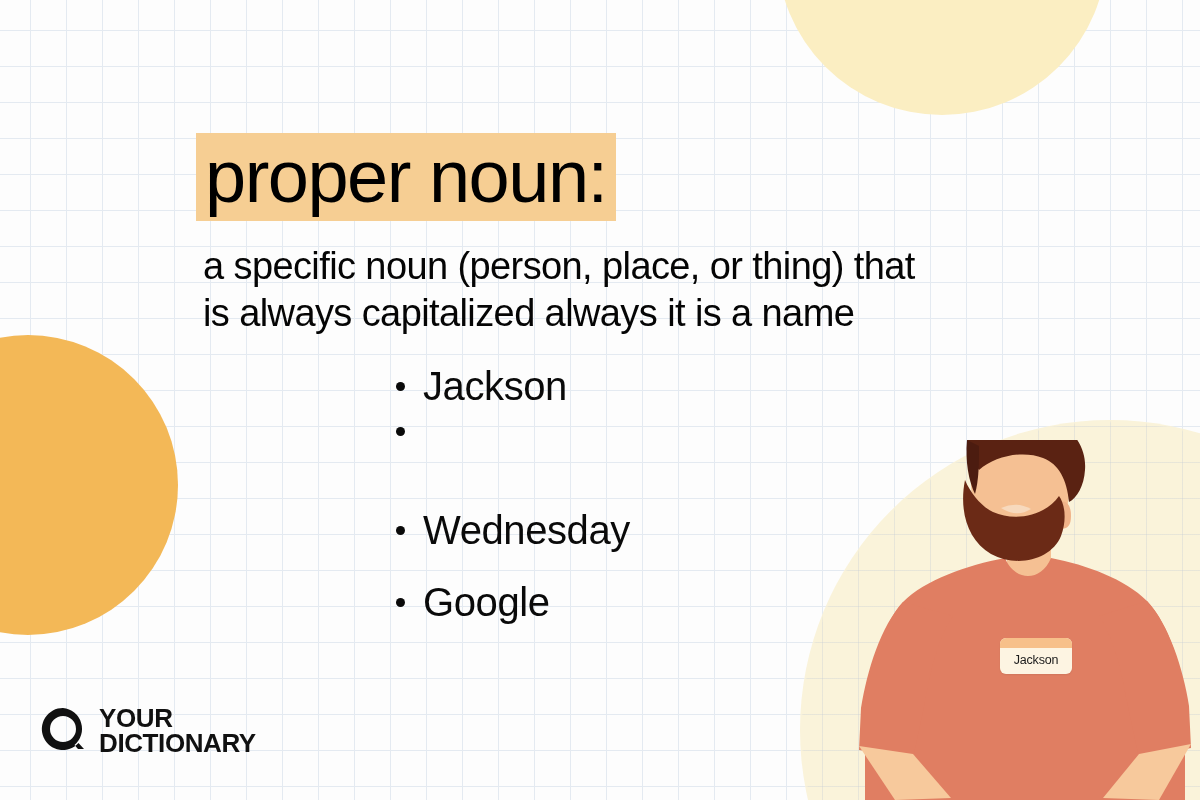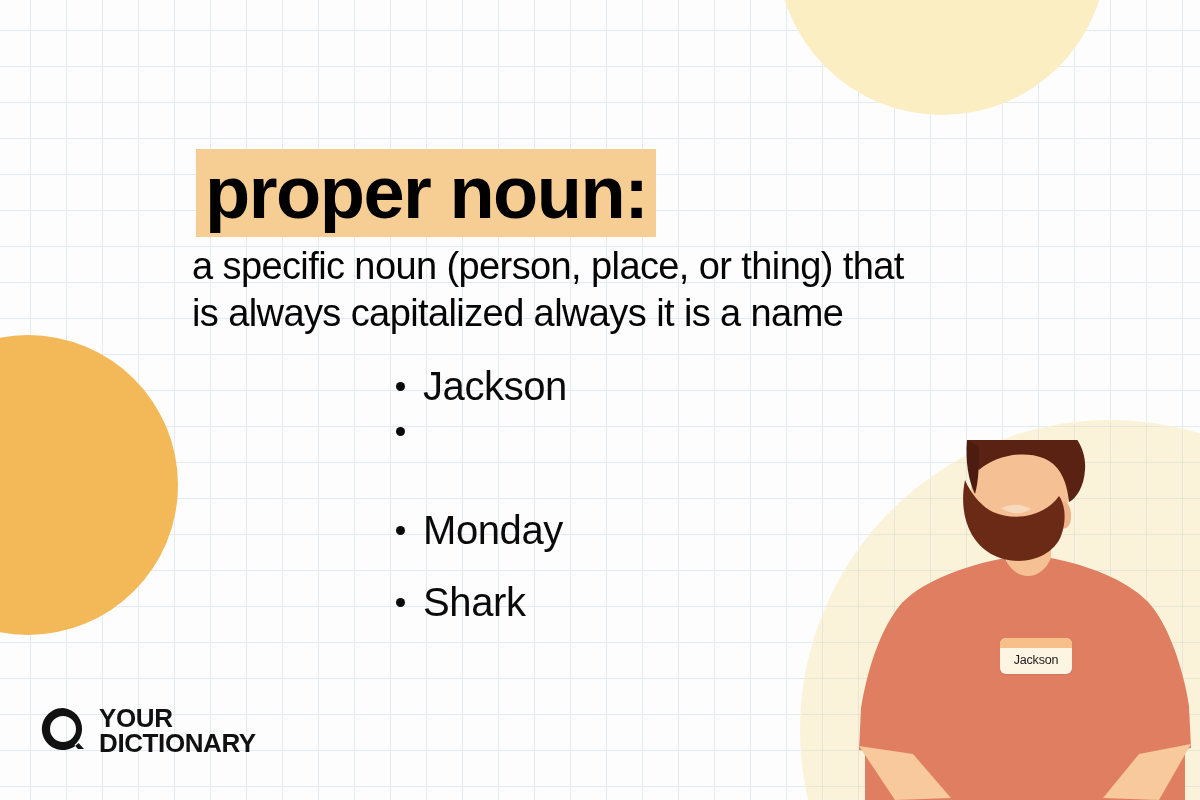--- a/index.html
+++ b/index.html
@@ -51,29 +51,28 @@
     mask-image:radial-gradient(circle 310px at 1110px 730px, #000 99%, transparent 100%);
   }
   
   .content{position:absolute;z-index:6;left:0;top:0;width:1200px;height:800px;}
   .title-wrap{position:absolute;left:196px;top:133px;}
   .title{
     display:inline-block;
     background:#f6ce93;
     font-size:74px;
     line-height:88px;
-    font-weight:700;
+    font-weight:400;
     letter-spacing:-1.5px;
     color:#000;
     padding:0 9px;
     white-space:nowrap;
-    margin-top:16px;
   }
   .definition{
-    position:absolute;left:192px;top:243px;
+    position:absolute;left:203px;top:243px;
     width:870px;
     font-size:38px;
     line-height:47px;
     letter-spacing:-.6px;
     color:#050505;
     font-weight:400;
   }
   .bullets{
     position:absolute;left:396px;top:364px;
     margin:0;padding:0;list-style:none;
@@ -212,25 +211,25 @@
     <ul class="bullets">
       <li class="bullet-row">
         <span class="bullet-dot"></span>
         <span class="bullet-text">Jackson</span>
       </li>
       <li class="bullet-row">
         <span class="bullet-dot"></span>
       </li>
       <li class="bullet-row">
         <span class="bullet-dot"></span>
-        <span class="bullet-text">Monday</span>
-      </li>
-      <li class="bullet-row">
-        <span class="bullet-dot"></span>
-        <span class="bullet-text">Shark</span>
+        <span class="bullet-text">Wednesday</span>
+      </li>
+      <li class="bullet-row">
+        <span class="bullet-dot"></span>
+        <span class="bullet-text">Google</span>
       </li>
     </ul>
   </div>
 
   <div class="logo">
     <span class="logo-mark">
       <svg width="46" height="46" viewBox="0 0 46 46" xmlns="http://www.w3.org/2000/svg">
         <path d="M23 2 A21 21 0 1 0 38.5 37 L44 43 L38 43 L34.5 39
                  A21 21 0 0 0 23 2 Z
                  M23 10 A13 13 0 1 1 23 36 A13 13 0 0 1 23 10 Z" fill="#111"></path>

